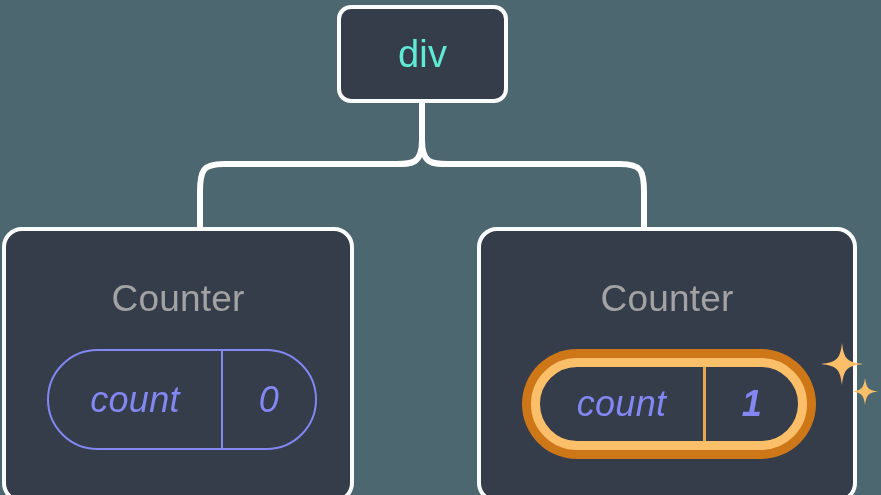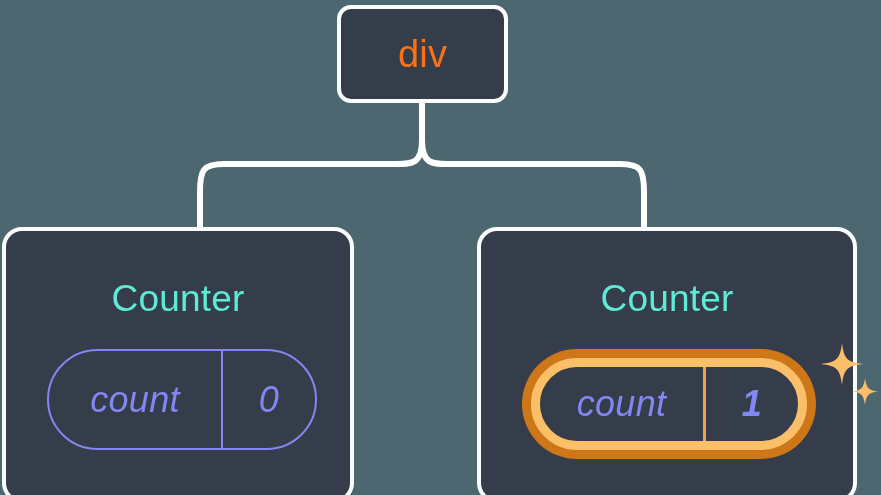--- a/index.html
+++ b/index.html
@@ -37,41 +37,41 @@
     top: 5px;
     width: 171px;
     height: 98px;
     border-radius: 14px;
     display: flex;
     align-items: center;
     justify-content: center;
   }
   .node-root .node-title {
     font-size: 38px;
-    color: #f97316;
+    color: #5eead4;
     letter-spacing: 0.2px;
   }
 
   .node-child {
     top: 227px;
     width: 352px;
     height: 276px;
     border-radius: 20px;
   }
   .node-child.left  { left: 2px; }
   .node-child.right { left: 477px; width: 380px; }
 
   .child-title {
     position: absolute;
     left: 0;
     right: 0;
     top: 47px;
     text-align: center;
     font-size: 37px;
-    color: #5eead4;
+    color: #a3a3a3;
     letter-spacing: 0.2px;
   }
 
   
   .pill-wrap {
     position: absolute;
     top: 118px;
     font-style: italic;
   }
   .pill-wrap.left  { left: 41px; }

